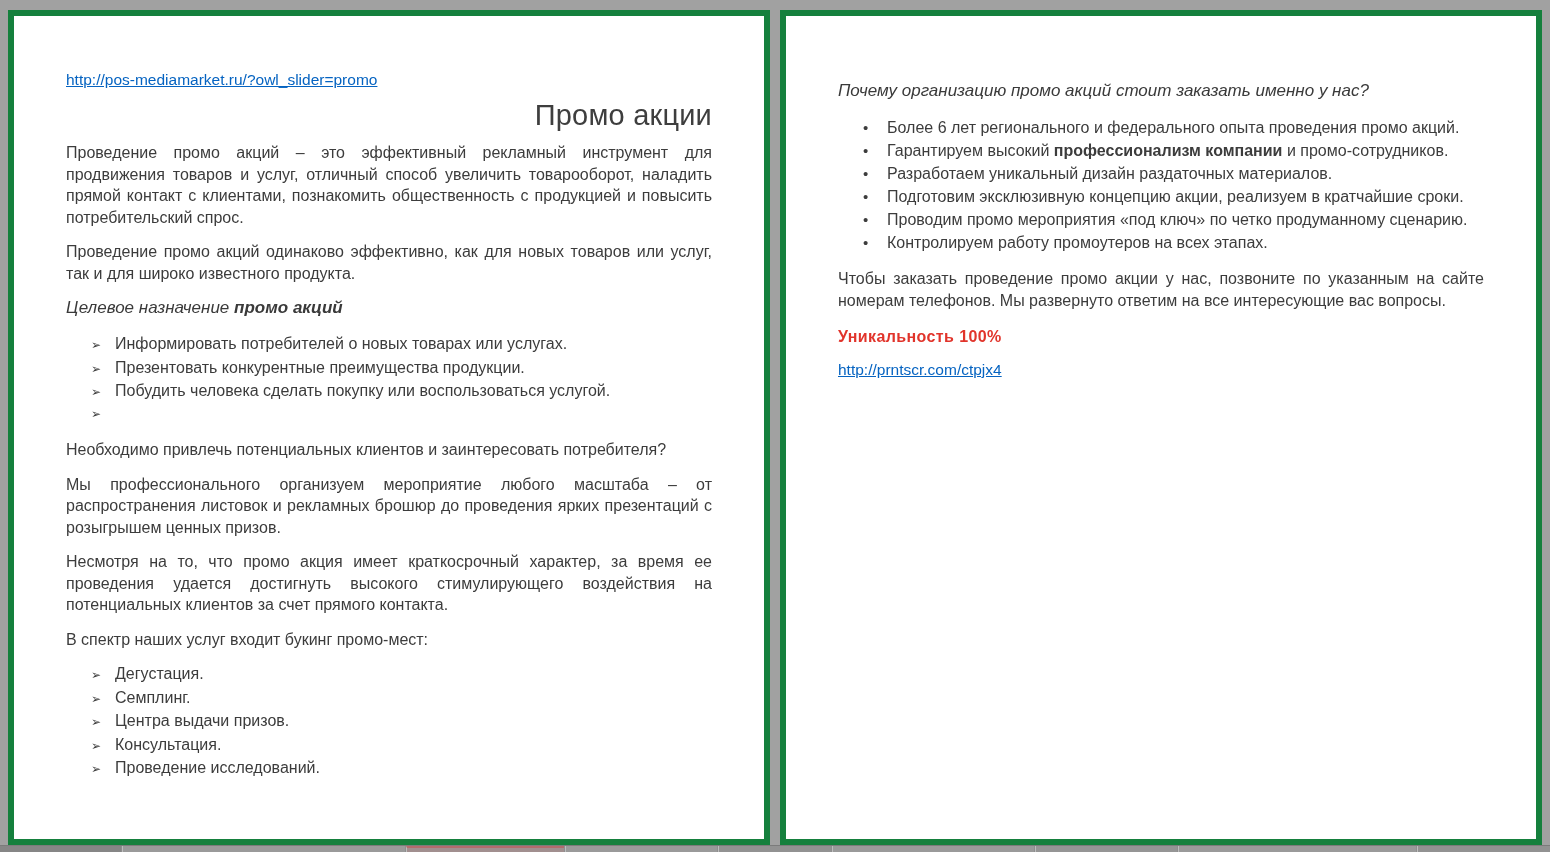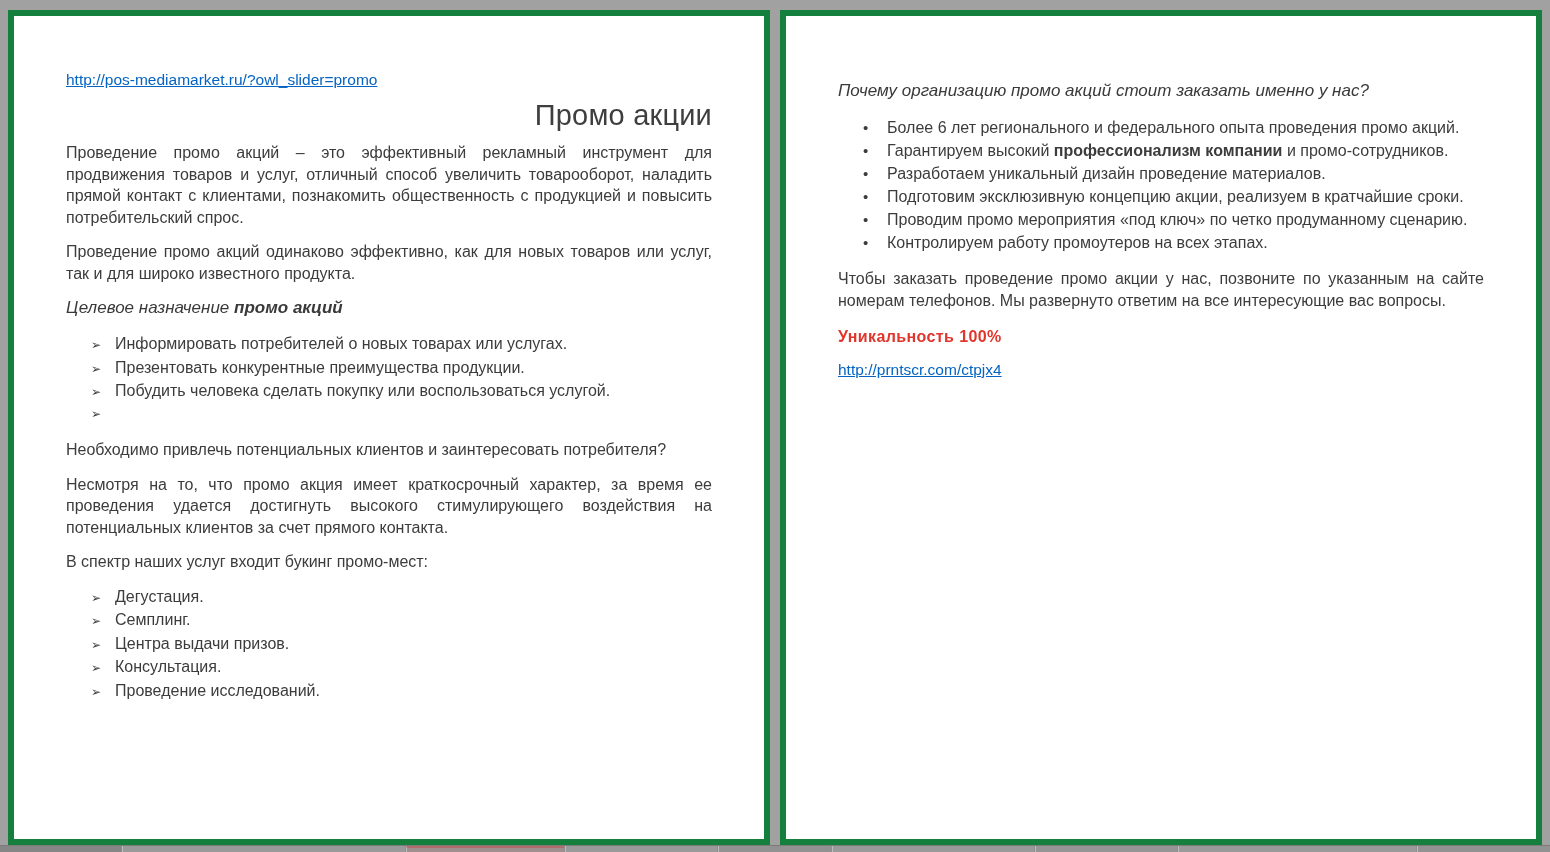--- a/index.html
+++ b/index.html
@@ -140,20 +140,21 @@
         <li>
             <span class="mk arrow">➢</span>
             <span class="li-t">Побудить человека сделать покупку или воспользоваться услугой.</span>
           </li>
         <li>
             <span class="mk arrow">➢</span>
           </li>
       </ul>
 
       <p class="body">Необходимо привлечь потенциальных клиентов и заинтересовать потребителя?</p>
+      <p class="body j">Мы профессионального организуем мероприятие любого масштаба – от распространения листовок и рекламных брошюр до проведения ярких презентаций с розыгрышем ценных призов.</p>
       <p class="body j">Несмотря на то, что промо акция имеет краткосрочный характер, за время ее проведения удается достигнуть высокого стимулирующего воздействия на потенциальных клиентов за счет прямого контакта.</p>
       <p class="body">В спектр наших услуг входит букинг промо-мест:</p>
 
       <ul class="list arrows">
         <li>
             <span class="mk arrow">➢</span>
             <span class="li-t">Дегустация.</span>
           </li>
         <li>
             <span class="mk arrow">➢</span>
@@ -184,21 +185,21 @@
         <li>
             <span class="mk dot">•</span>
             <span class="li-t"><span>Более 6 лет регионального и федерального опыта проведения промо акций.</span><b></b><span></span></span>
           </li>
         <li>
             <span class="mk dot">•</span>
             <span class="li-t"><span>Гарантируем высокий </span><b>профессионализм компании</b><span> и промо-сотрудников.</span></span>
           </li>
         <li>
             <span class="mk dot">•</span>
-            <span class="li-t"><span>Разработаем уникальный дизайн проведение материалов.</span><b></b><span></span></span>
+            <span class="li-t"><span>Разработаем уникальный дизайн раздаточных материалов.</span><b></b><span></span></span>
           </li>
         <li>
             <span class="mk dot">•</span>
             <span class="li-t"><span>Подготовим эксклюзивную концепцию акции, реализуем в кратчайшие сроки.</span><b></b><span></span></span>
           </li>
         <li>
             <span class="mk dot">•</span>
             <span class="li-t"><span>Проводим промо мероприятия «под ключ» по четко продуманному сценарию.</span><b></b><span></span></span>
           </li>
         <li>

